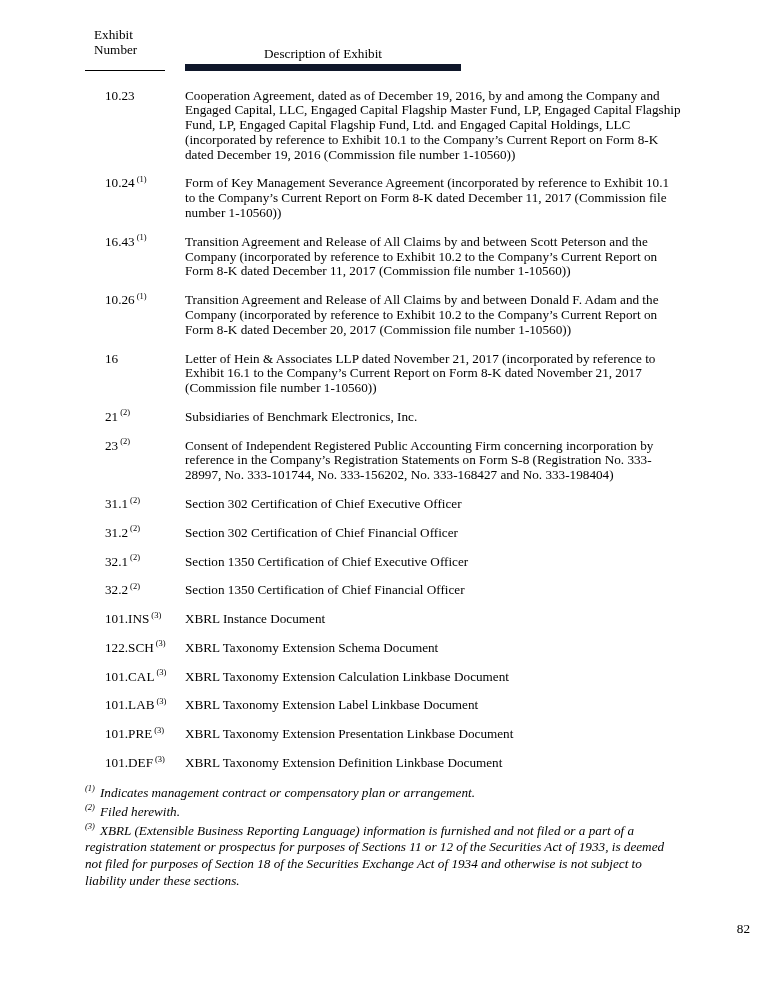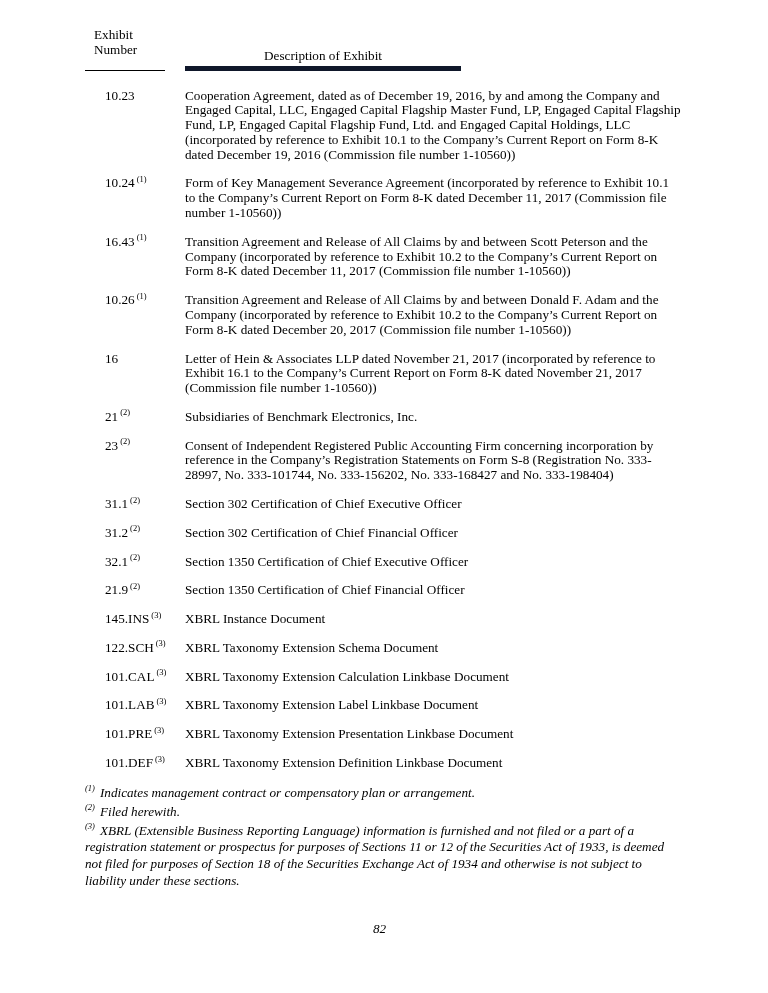--- a/index.html
+++ b/index.html
@@ -7,32 +7,32 @@
     width: 768px; height: 993px; box-sizing: border-box; position: relative;
     background: #ffffff; color: #000000; overflow: hidden;
     font-family: "Liberation Serif", "DejaVu Serif", serif;
     font-size: 13.2px; line-height: 1.12;
     padding: 28px 86px 0 85px;
   }
   .hdr { display: flex; margin-bottom: 18px; }
   .hdr-num { width: 100px; flex: none; }
   .hdr-num-inner { width: 71px; border-bottom: 1px solid #000; padding-left: 9px; padding-bottom: 12px; }
   .hdr-desc {
-    width: 276px; border-bottom: 5px solid #0f172a; text-align: center;
+    width: 276px; border-bottom: 7px solid #0f172a; text-align: center;
     align-self: flex-end; padding-bottom: 2px;
   }
   .row { display: flex; margin-bottom: 14px; justify-content: center; }
   .num { width: 100px; flex: none; padding-left: 20px; box-sizing: border-box; white-space: nowrap; }
   .desc { flex: 1; }
   sup { font-size: 8.5px; line-height: 0; }
   .num sup { margin-left: 2px; }
   .footnotes { margin-top: 9px; line-height: 1.28; font-style: italic; }
   .footnote { margin: 0 0 2px 0; }
   .footnote sup { margin-right: 5px; }
-  .pageno { position: absolute; left: 0; right: 9px; bottom: 56px; text-align: center; font-style: italic; }
+  .pageno { position: absolute; left: 0; right: 18px; bottom: 56px; text-align: right; }
 </style>
 </head>
 <body>
 
 <div class="page">
 
   <div class="hdr">
     <div class="hdr-num">
       <div class="hdr-num-inner">
         <div>Exhibit</div>
@@ -88,26 +88,26 @@
     <div class="num"><span class="num-text">31.2</span><sup class="num-sup">(2)</sup></div>
     <div class="desc">Section 302 Certification of Chief Financial Officer</div>
   </div>
 
   <div class="row">
     <div class="num"><span class="num-text">32.1</span><sup class="num-sup">(2)</sup></div>
     <div class="desc">Section 1350 Certification of Chief Executive Officer</div>
   </div>
 
   <div class="row">
-    <div class="num"><span class="num-text">21.9</span><sup class="num-sup">(2)</sup></div>
+    <div class="num"><span class="num-text">32.2</span><sup class="num-sup">(2)</sup></div>
     <div class="desc">Section 1350 Certification of Chief Financial Officer</div>
   </div>
 
   <div class="row">
-    <div class="num"><span class="num-text">145.INS</span><sup class="num-sup">(3)</sup></div>
+    <div class="num"><span class="num-text">101.INS</span><sup class="num-sup">(3)</sup></div>
     <div class="desc">XBRL Instance Document</div>
   </div>
 
   <div class="row">
     <div class="num"><span class="num-text">122.SCH</span><sup class="num-sup">(3)</sup></div>
     <div class="desc">XBRL Taxonomy Extension Schema Document</div>
   </div>
 
   <div class="row">
     <div class="num"><span class="num-text">101.CAL</span><sup class="num-sup">(3)</sup></div>

